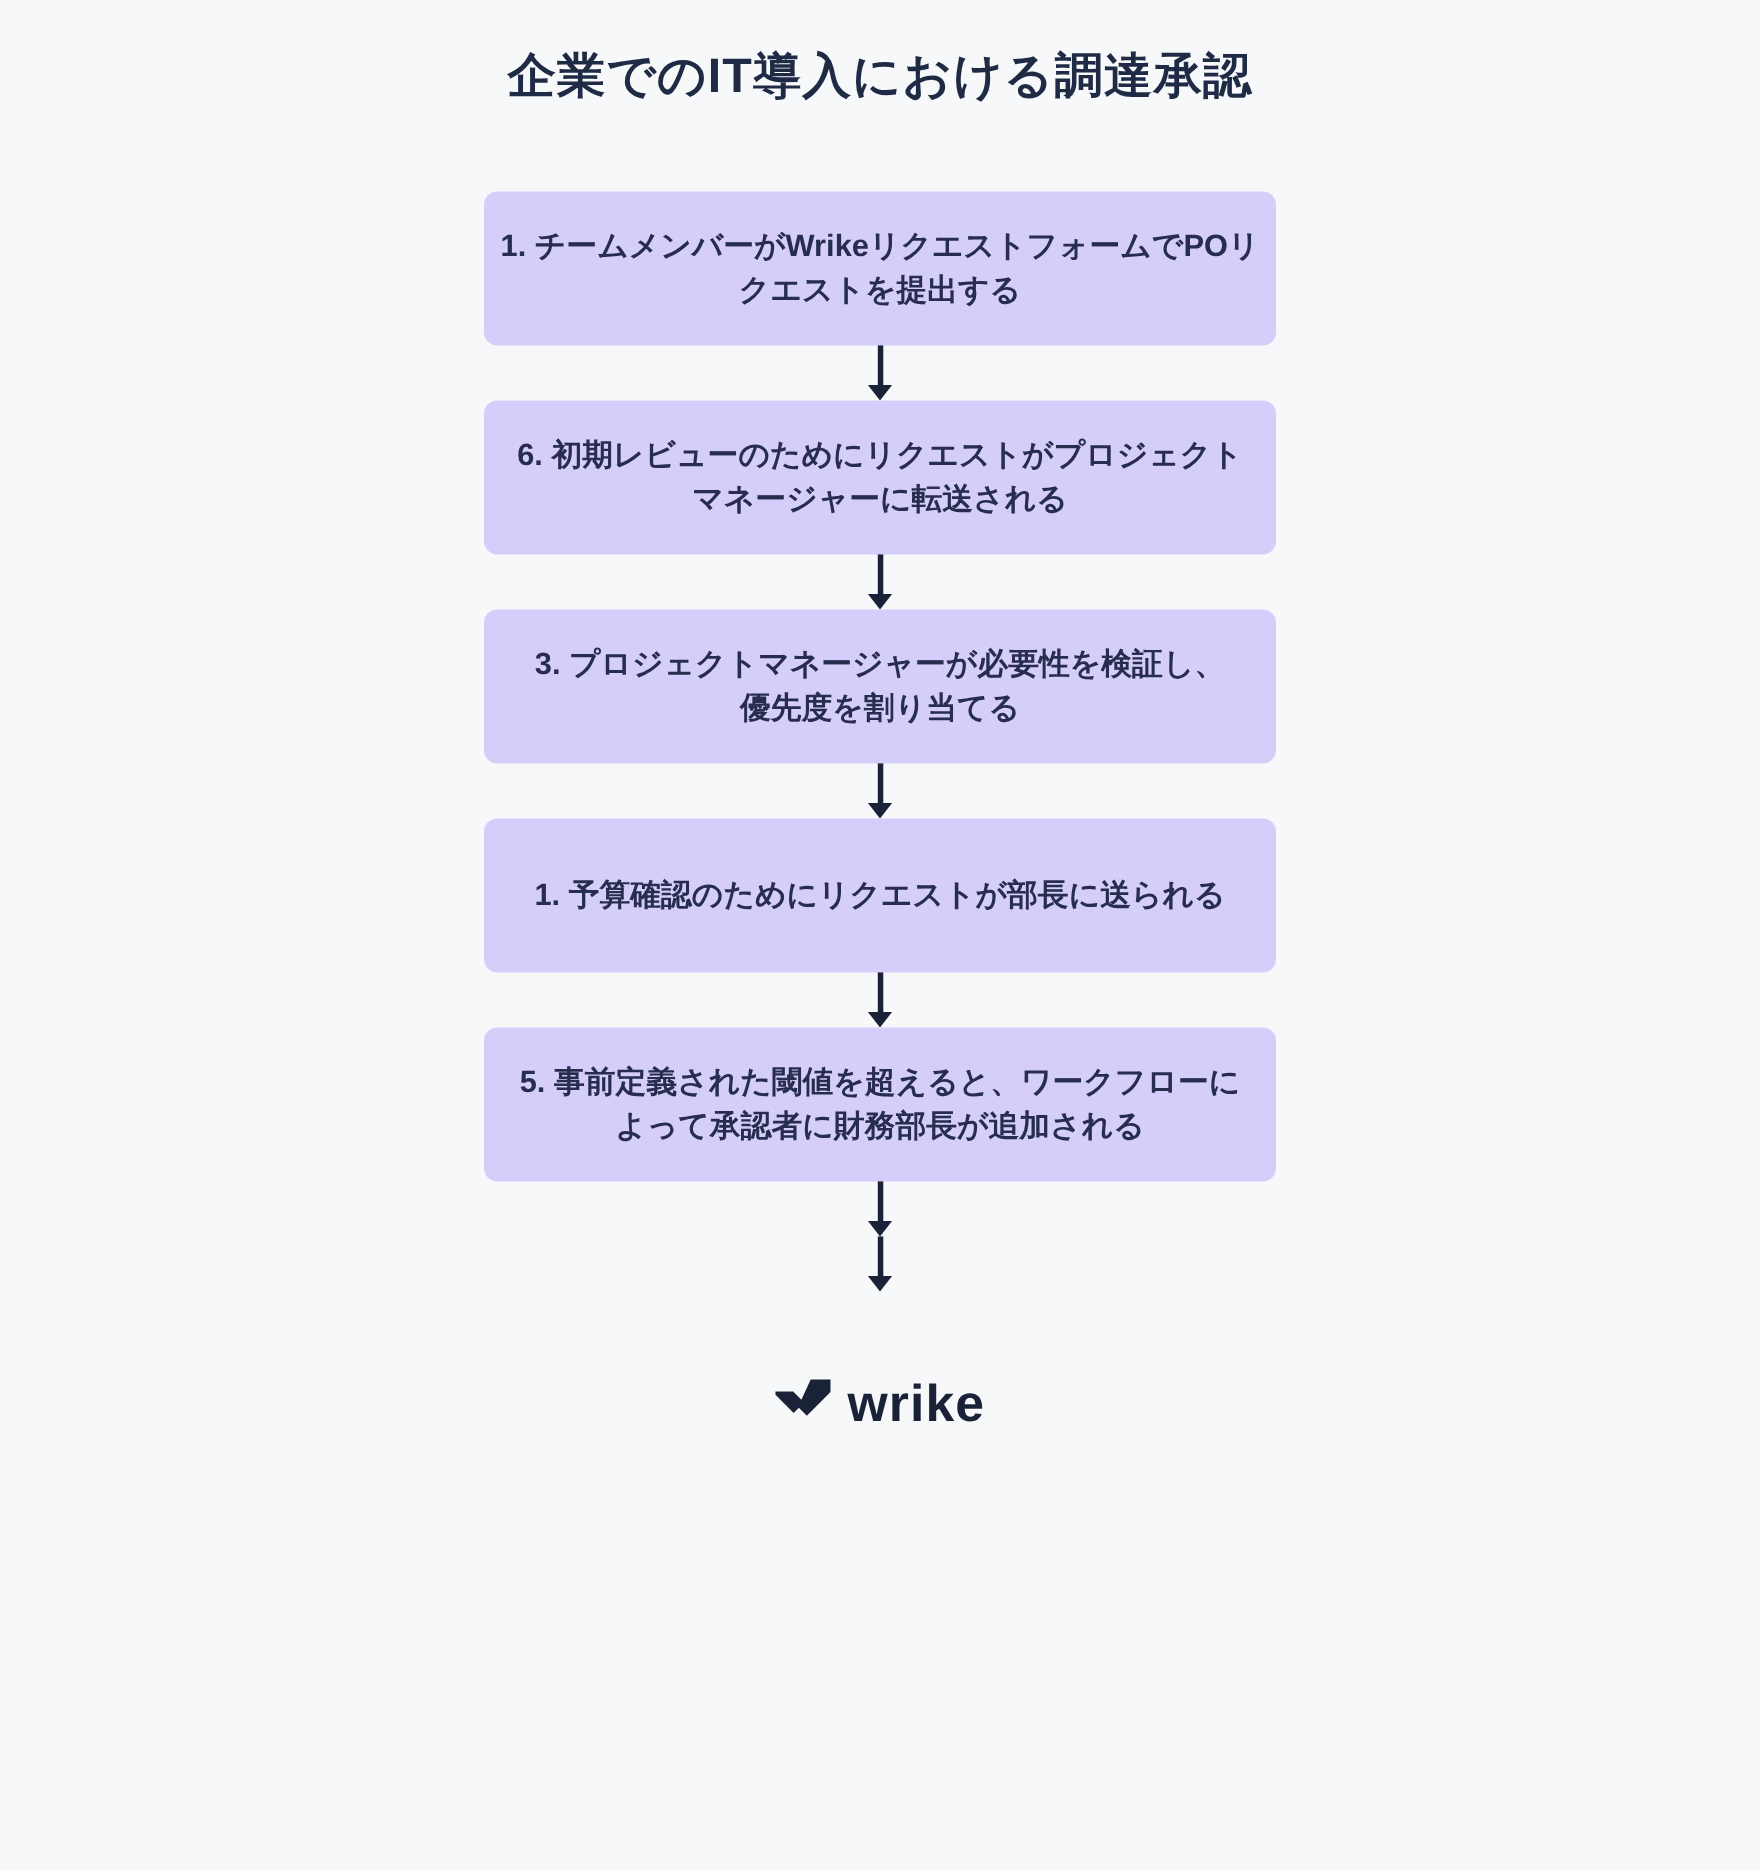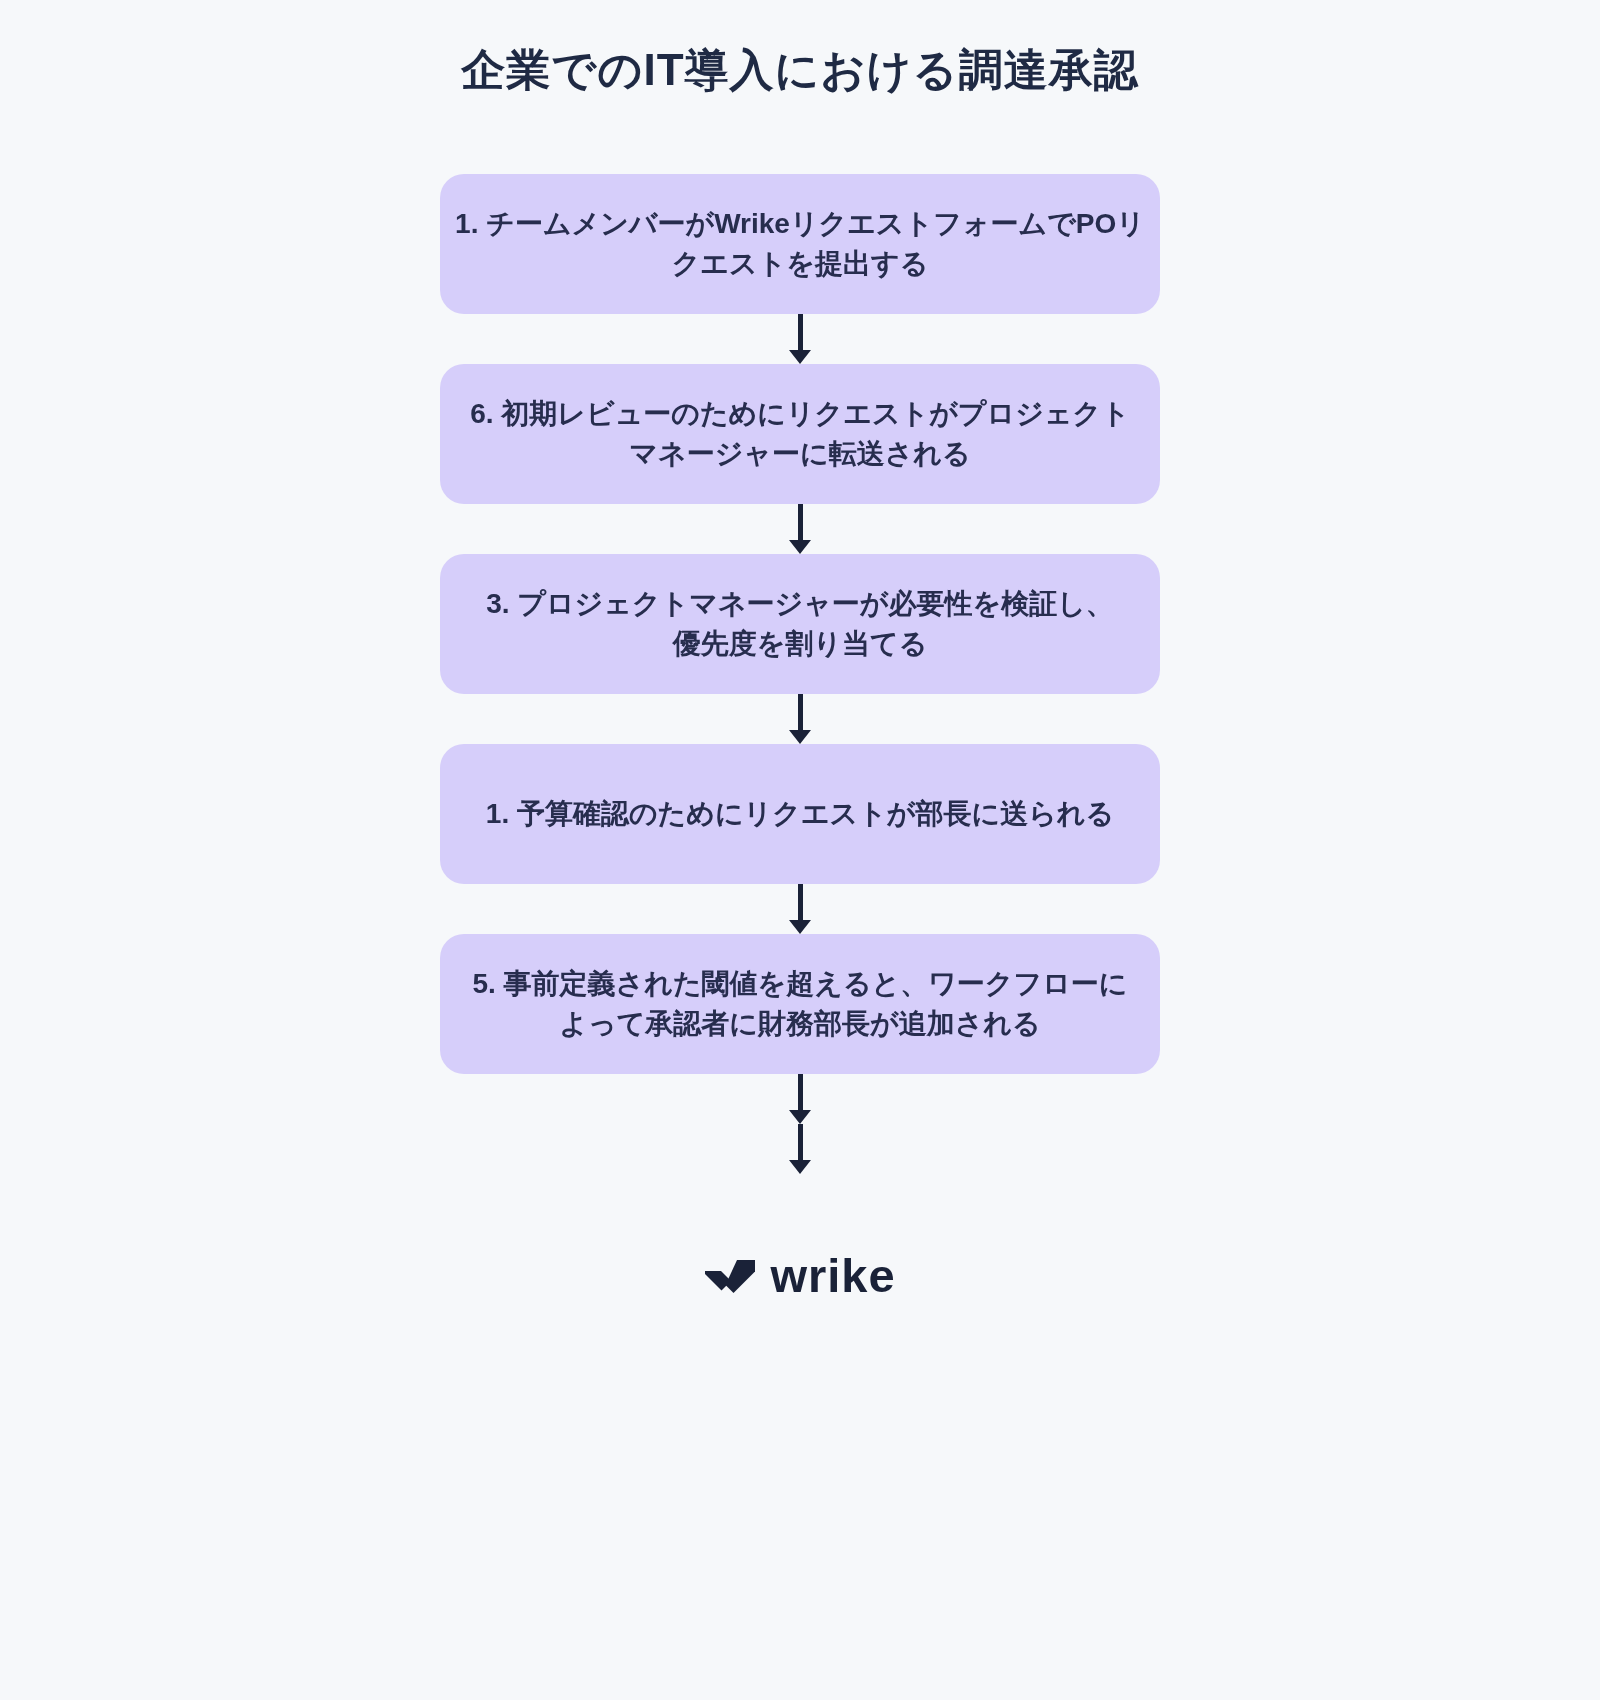--- a/index.html
+++ b/index.html
@@ -30,21 +30,21 @@
     line-height:1.2;
     text-align:center;
   }
   .flow{
     margin-top:77px;
     display:flex;flex-direction:column;align-items:center;
   }
   .step{
     width:720px;height:140px;
     background:var(--step-fill);
-    border-radius:24px;
+    border-radius:12px;
     display:flex;align-items:center;justify-content:center;
     padding:0 16px;
   }
   .step-text{
     font-size:28px;
     font-weight:700;
     line-height:40px;
     text-align:center;
     white-space:pre;
     color:var(--text);
@@ -58,21 +58,21 @@
     background:var(--arrow);
   }
   .arrow-head{
     width:0;height:0;
     border-left:11px solid transparent;
     border-right:11px solid transparent;
     border-top:14px solid var(--arrow);
   }
   .logo{
     margin-top:78px;
-    display:flex;align-items:center;gap:14px;
+    display:flex;align-items:flex-start;gap:14px;
   }
   .logo-icon{display:block;}
   .logo-text{
     font-size:47px;
     font-weight:700;
     color:var(--arrow);
     letter-spacing:1px;
     line-height:1;
     padding-bottom:6px;
   }

